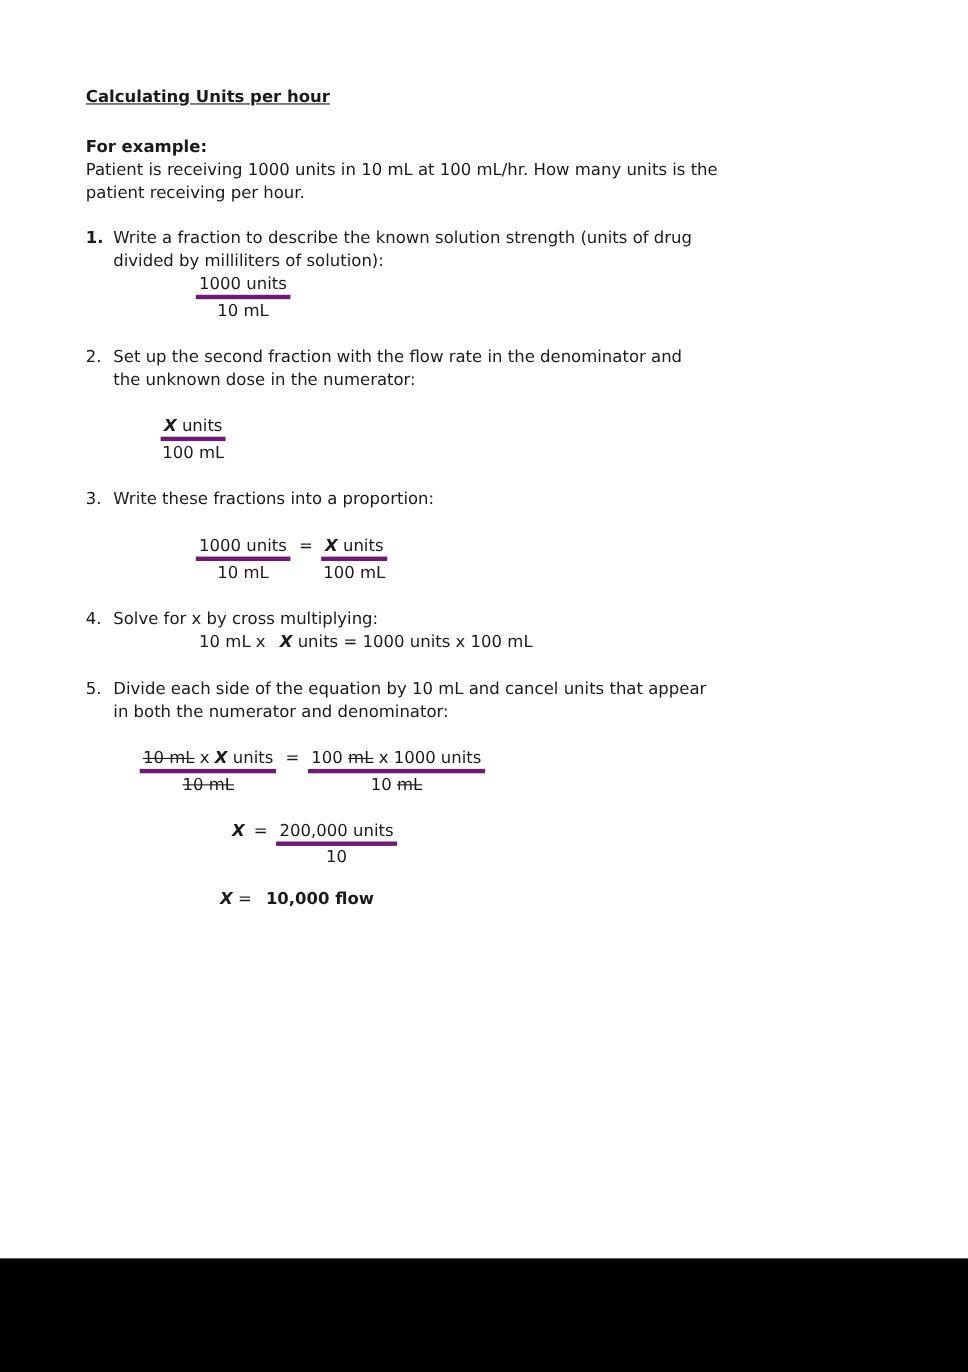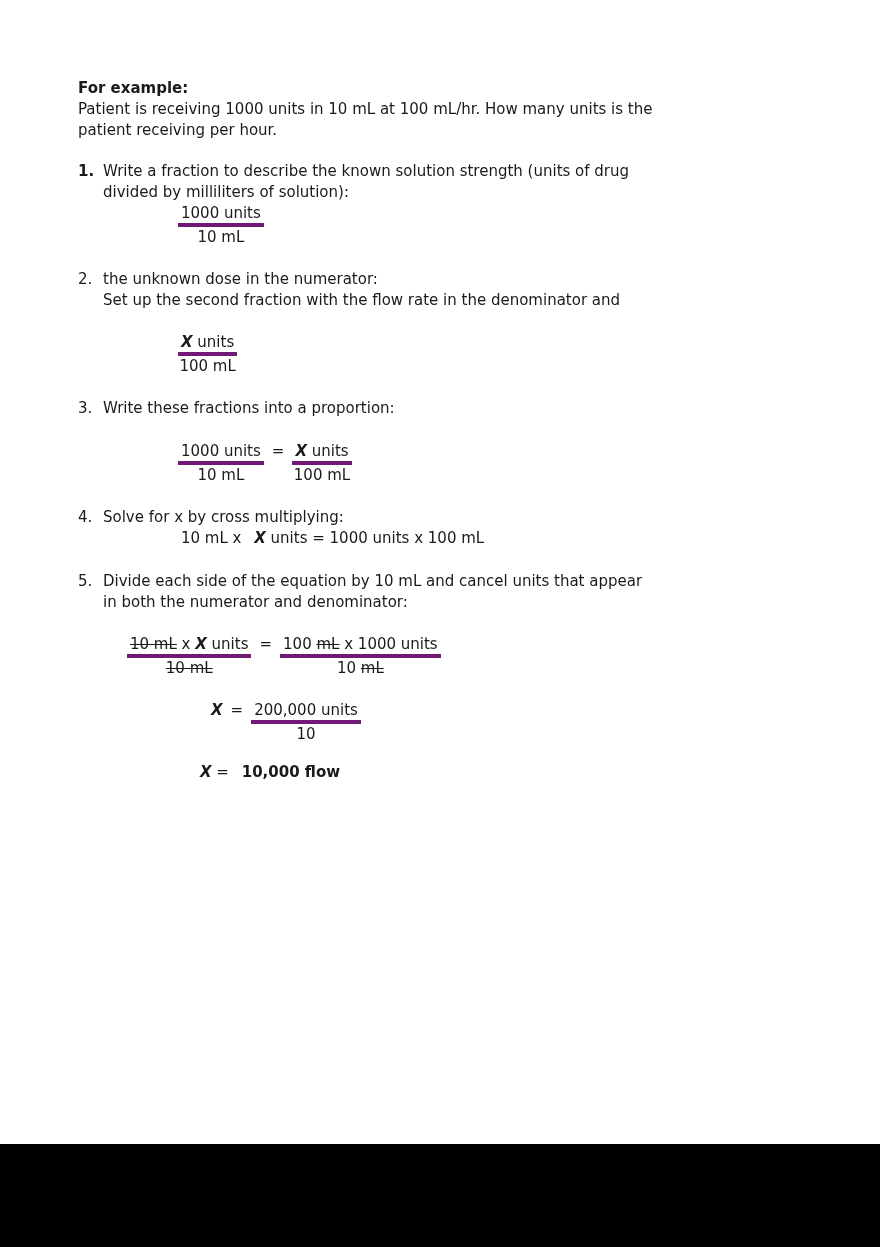--- a/index.html
+++ b/index.html
@@ -67,21 +67,21 @@
     display: inline-block;
     vertical-align: top;
     line-height: 20px;
   }
   .xvar { font-weight: bold; font-style: italic; }
   .strike { text-decoration: line-through; }
   .bold { font-weight: bold; }
 
   
   .indent-f1 { margin-left: 100px; margin-bottom: 21px; }
-  .indent-f2 { margin-left: 100px; margin-top: 21px; margin-bottom: 21px; }
+  .indent-f2 { margin-left: 68px; margin-top: 21px; margin-bottom: 21px; }
   .indent-f3 { margin-left: 100px; margin-top: 22px; margin-bottom: 21px; }
   .indent-eq4 { margin-left: 103px; margin-bottom: 22px; }
   .indent-eq5 { margin-left: 49px; margin-top: 21px; margin-bottom: 21px; }
   .indent-solve { margin-left: 133px; margin-bottom: 17px; }
   .indent-result { margin-left: 122px; margin-bottom: 19px; }
   .eq-spacer-left { margin-left: 8px; }
   .eq-spacer-right { margin-right: 8px; }
 
   .footer-line { white-space: nowrap; }
 
@@ -92,20 +92,21 @@
     width: 880px;
     height: 103px;
     background: #000000;
   }
 </style>
 </head>
 <body>
 
 <div class="page-content">
 
+  <div class="doc-title">Calculating Units per hour</div>
 
   <div class="example-block">
     <span class="line example-heading">For example:</span>
     <span class="line">Patient is receiving 1000 units in 10 mL at 100 mL/hr. How many units is the</span>
     <span class="line">patient receiving per hour.</span>
   </div>
 
   
   <div class="step">
     <span class="step-num bold">1.</span>
@@ -118,22 +119,22 @@
     <span class="frac">
       <span class="frac-num">1000 units</span>
       <span class="frac-den">10 mL</span>
     </span>
   </div>
 
   
   <div class="step">
     <span class="step-num">2.</span>
     <div class="step-text">
+      <span class="line">Set up the second fraction with the flow rate in the denominator and</span>
       <span class="line">the unknown dose in the numerator:</span>
-      <span class="line">Set up the second fraction with the flow rate in the denominator and</span>
     </div>
   </div>
   <div class="math-row indent-f2">
     <span class="frac">
       <span class="frac-num"><span class="xvar">X</span><span> units</span></span>
       <span class="frac-den">100 mL</span>
     </span>
   </div>
 
   

